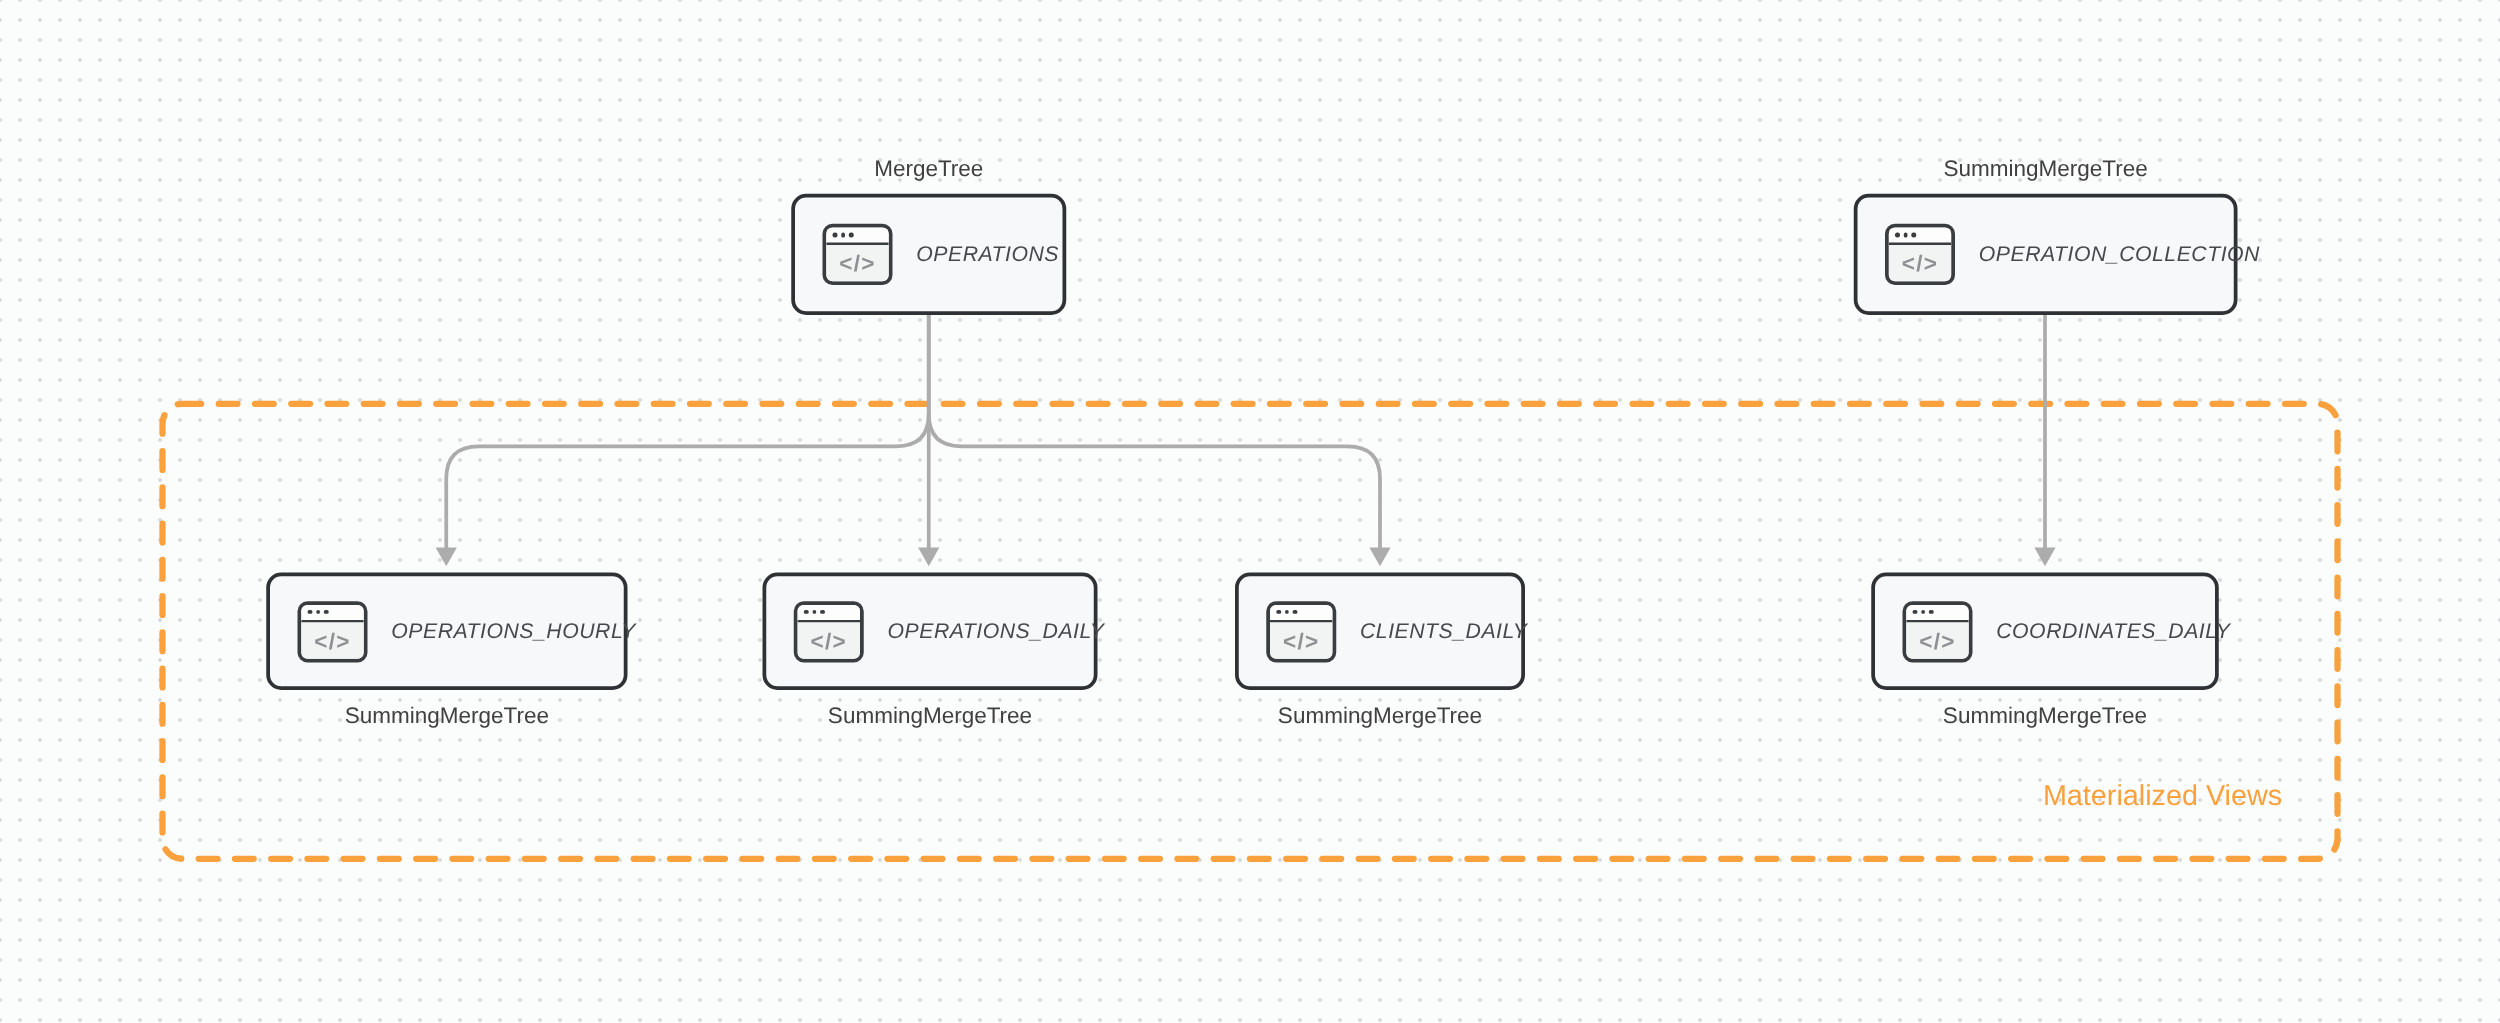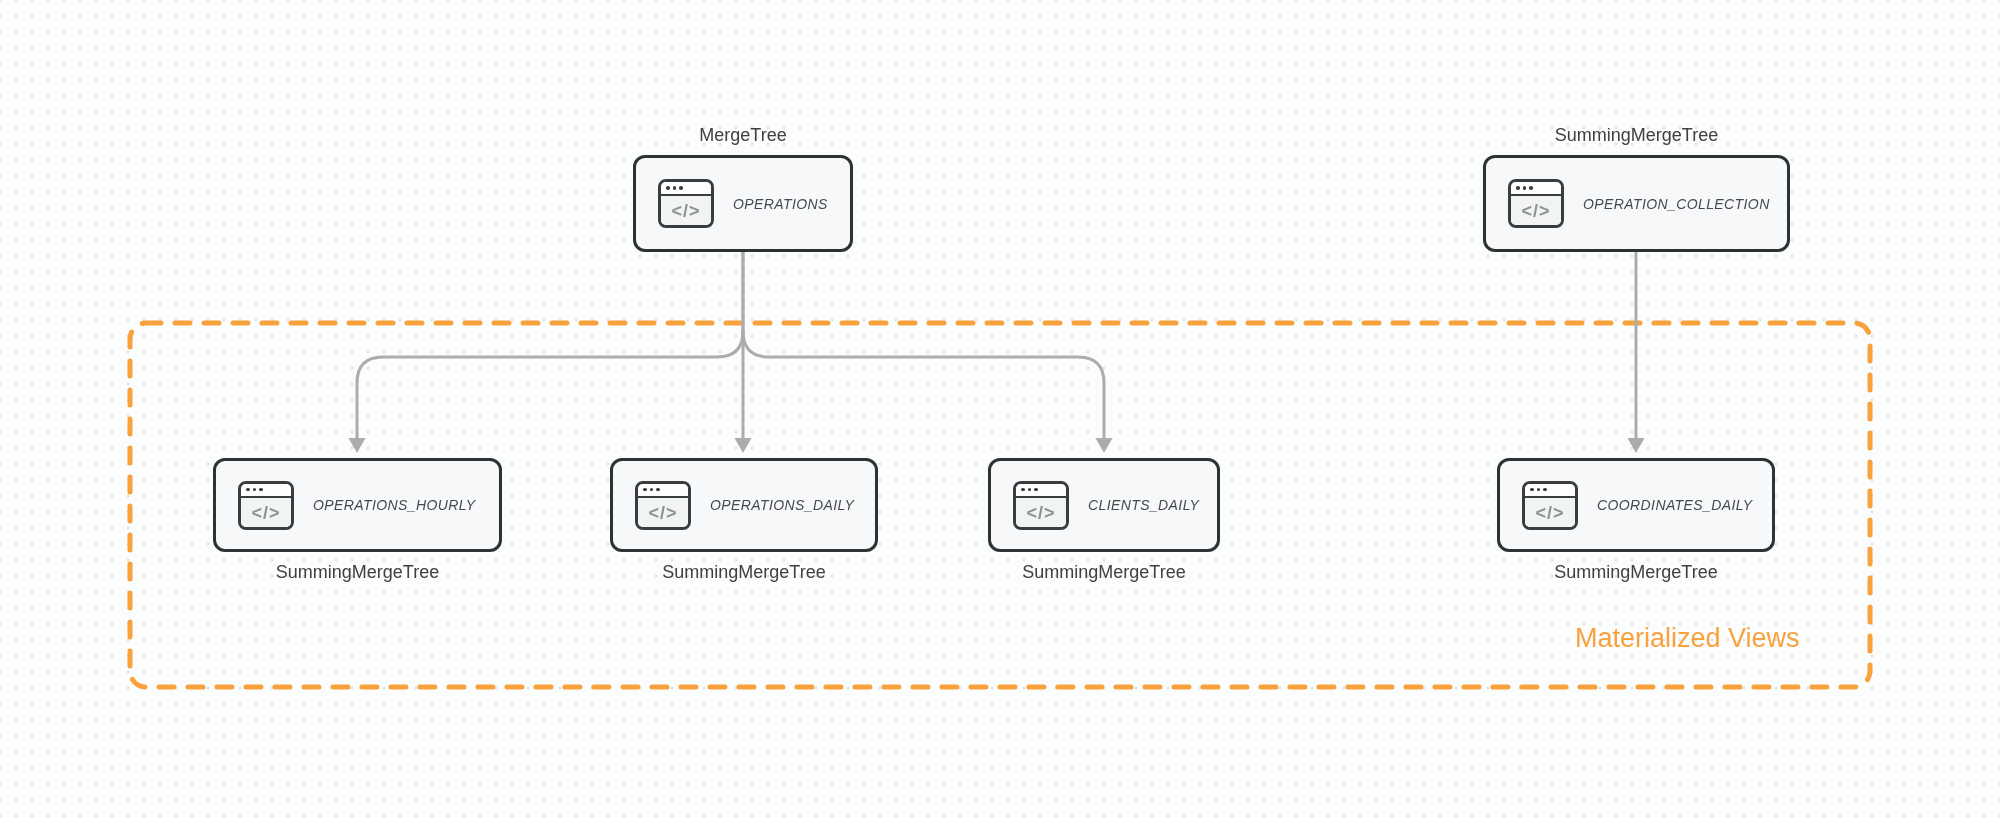--- a/index.html
+++ b/index.html
@@ -19,21 +19,21 @@
     height:100%;
     box-sizing:border-box;
     border:3px solid #2e3235;
     border-radius:12px;
     background:#f7f8f9;
     display:flex;align-items:center;
     padding:0 16px 0 22px;gap:19px;
   }
   .node-title{
     font-style:italic;
-    font-size:14px;
+    font-size:17px;
     color:#46494c;
     letter-spacing:0.4px;
     white-space:nowrap;
   }
   .engine-label{
     position:absolute;left:-40px;right:-40px;
     text-align:center;
     font-size:18px;color:#404040;
     white-space:nowrap;
   }
@@ -56,21 +56,22 @@
   }
   .winicon-dot{width:3.6px;height:3.6px;border-radius:50%;background:#3a3d40;}
   .winicon-body{
     height:31px;background:#f2f3f3;
     display:flex;align-items:center;justify-content:center;
     color:#8e9194;font-weight:700;font-size:18px;letter-spacing:1px;
   }
   .group-label{
     position:absolute;z-index:2;
     left:1575px;top:623px;width:310px;
-    font-size:27px;font-weight:500;
+    text-align:center;
+    font-size:23px;font-weight:500;
     color:#F9A13C;
   }
 </style>
 </head>
 <body>
 
 <div class="canvas">
 
   <svg class="edges" width="2000" height="818" viewBox="0 0 2000 818">
 

